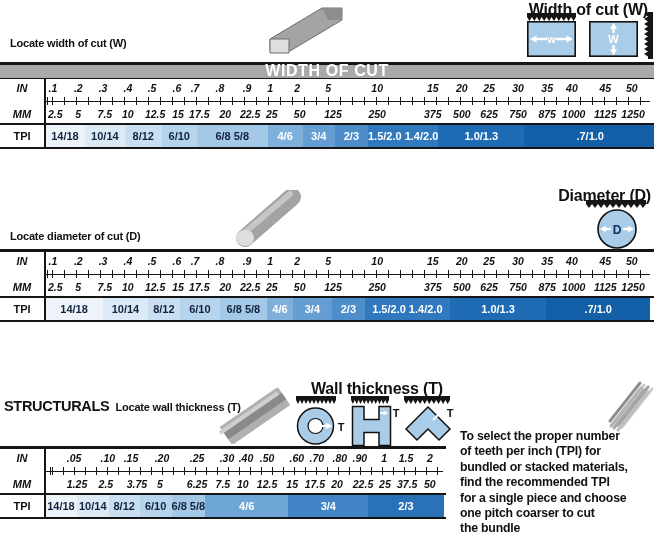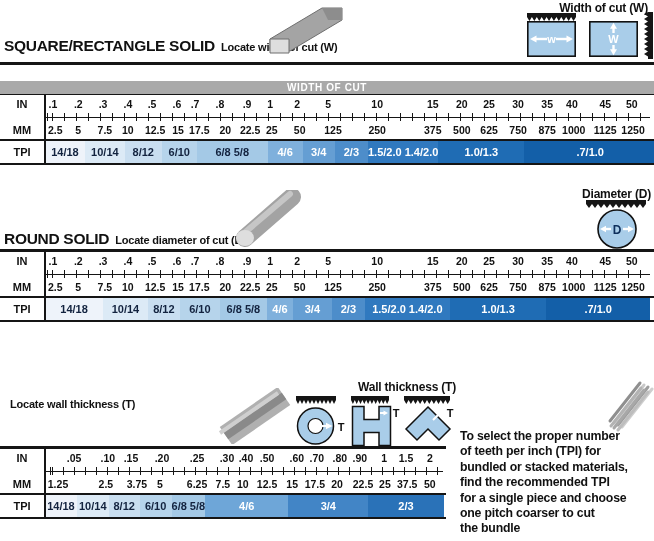--- a/index.html
+++ b/index.html
@@ -8,46 +8,45 @@
   
   .sec-head{position:absolute;display:flex;align-items:baseline;white-space:nowrap;}
   .sec-title{font-weight:bold;font-size:15.5px;letter-spacing:-0.3px;}
   .sec-sub{font-weight:bold;font-size:11px;margin-left:6px;letter-spacing:-0.2px;}
   .sec-title2line{position:absolute;white-space:nowrap;}
   .sec-title2line .l1,.sec-title2line .l2{font-weight:bold;font-size:14.5px;line-height:16px;letter-spacing:-0.3px;}
   .inline-row{display:flex;align-items:baseline;}
   
   .tbl{position:absolute;left:0;}
   .topline{height:2.5px;background:#151515;}
-  .band{height:13px;background:#a9a9a9;border-bottom:1.5px solid #151515;display:flex;align-items:center;justify-content:center;color:#fff;font-weight:bold;font-size:10px;letter-spacing:.6px;margin-top:16px;}
+  .band{height:13px;background:#a9a9a9;border-bottom:1.5px solid #151515;display:flex;align-items:center;justify-content:center;color:#fff;font-weight:bold;font-size:16px;letter-spacing:.6px;}
   .tbody{position:relative;}
   .vline{position:absolute;width:2px;background:#151515;z-index:2;top:0;bottom:0;}
-  .trow{position:relative;height:18px;}
+  .trow{position:relative;height:18px;font-style:italic;}
   .rowlbl{position:absolute;left:0;width:44px;text-align:center;font-weight:bold;font-size:11px;top:50%;transform:translateY(-50%);}
   .tick{position:absolute;top:50%;transform:translate(-50%,-50%);font-weight:bold;font-size:10.5px;white-space:nowrap;}
   .ruler{position:relative;height:8px;background-repeat:repeat-x;}
   .ruler:after{content:"";position:absolute;left:0;right:0;bottom:2.5px;height:1.5px;background:#151515;}
   .tpirow{position:relative;height:22px;border-top:2px solid #151515;border-bottom:2.5px solid #151515;}
   .tpiflex{position:absolute;top:0;bottom:0;display:flex;}
   .seg{display:flex;align-items:center;justify-content:center;font-weight:bold;font-size:11px;white-space:nowrap;overflow:visible;}
   
   .abs{position:absolute;}
-  .diag-label{position:absolute;font-weight:bold;font-size:12px;white-space:nowrap;letter-spacing:-0.2px;}
+  .diag-label{position:absolute;font-weight:bold;font-size:16px;white-space:nowrap;letter-spacing:-0.2px;}
   .pre{white-space:pre-line;}
   .bundled-head{position:absolute;font-weight:bold;font-size:14.5px;line-height:16px;letter-spacing:-0.3px;}
   .bundled-body{position:absolute;font-weight:bold;font-size:12.3px;line-height:15.4px;letter-spacing:-0.2px;}
   svg{display:block;}
 </style>
 </head>
 <body>
 
 <div id="page">
 
   <div class="sec-head" style="left:4px;top:37px;">
-    <span class="sec-title">SQUARE/RECTANGLE SOLID</span>
     <span class="sec-sub">Locate width of cut (W)</span>
   </div>
   <svg class="abs" style="left:262px;top:4px;" width="88" height="54" viewBox="0 0 88 54">
     <polygon points="8,35 60,4 80,4 80,16 28,47 8,47" fill="#a4a4a4" stroke="#6f6f6f" stroke-width="1"></polygon>
     <polygon points="60,4 80,4 80,16 66,16" fill="#8d8d8d"></polygon>
     <polygon points="8,35 27,35 27,49 8,49" fill="#dedede" stroke="#6f6f6f" stroke-width="1"></polygon>
   </svg>
   <div class="diag-label" style="right:6px;top:1px;">Width of cut (W)</div>
   <svg class="abs" style="left:527px;top:13px;" width="49" height="8" viewBox="0 0 60 9" preserveAspectRatio="none">
     <path fill="#151515" d="M0,0 H60 V4.5 L57,9 L54,4.5 L51,9 L48,4.5 L45,9 L42,4.5 L39,9 L36,4.5 L33,9 L30,4.5 L27,9 L24,4.5 L21,9 L18,4.5 L15,9 L12,4.5 L9,9 L6,4.5 L3,9 L0,4.5 Z"></path>
@@ -139,21 +138,20 @@
             <div class="seg" style="flex: 0 0 5.5%; background: rgb(77, 141, 202); color: rgb(255, 255, 255);">2/3</div>
             <div class="seg" style="flex: 0 0 10.6%; background: rgb(48, 121, 191); color: rgb(255, 255, 255);">1.5/2.0 1.4/2.0</div>
             <div class="seg" style="flex: 0 0 14.2%; background: rgb(31, 108, 180); color: rgb(255, 255, 255);">1.0/1.3</div>
             <div class="seg" style="flex: 0 0 21.8%; background: rgb(19, 95, 168); color: rgb(255, 255, 255);">.7/1.0</div>
           </div>
         </div>
       </div>
     </div>
 
   <div class="sec-head" style="left:4px;top:230px;">
-    <span class="sec-title">ROUND SOLID</span>
     <span class="sec-sub">Locate diameter of cut (D)</span>
   </div>
   <svg class="abs" style="left:230px;top:190px;" width="76" height="58" viewBox="0 0 76 58">
     <line x1="15" y1="48" x2="62" y2="7" stroke="#a3a3a3" stroke-width="18" stroke-linecap="round"></line>
     <line x1="13" y1="44" x2="60" y2="4" stroke="#c6c6c6" stroke-width="6" stroke-linecap="round"></line>
     <ellipse cx="15" cy="48" rx="9" ry="8" fill="#dedede"></ellipse>
   </svg>
   <div class="diag-label" style="right:3px;top:187px;">Diameter (D)</div>
   <svg class="abs" style="left:586px;top:200px;" width="60" height="8" viewBox="0 0 60 9" preserveAspectRatio="none">
     <path fill="#151515" d="M0,0 H60 V4.5 L57,9 L54,4.5 L51,9 L48,4.5 L45,9 L42,4.5 L39,9 L36,4.5 L33,9 L30,4.5 L27,9 L24,4.5 L21,9 L18,4.5 L15,9 L12,4.5 L9,9 L6,4.5 L3,9 L0,4.5 Z"></path>
@@ -234,29 +232,30 @@
             <div class="seg" style="flex: 0 0 14%; background: rgb(48, 121, 191); color: rgb(255, 255, 255);">1.5/2.0 1.4/2.0</div>
             <div class="seg" style="flex: 0 0 16%; background: rgb(31, 108, 180); color: rgb(255, 255, 255);">1.0/1.3</div>
             <div class="seg" style="flex: 0 0 17.1%; background: rgb(19, 95, 168); color: rgb(255, 255, 255);">.7/1.0</div>
           </div>
         </div>
       </div>
     </div>
 
   <div class="sec-title2line" style="left:4px;top:398px;">
     <div class="inline-row">
+      <span class="l2">STRUCTURALS</span>
       <span class="sec-sub">Locate wall thickness (T)</span>
     </div>
   </div>
   <svg class="abs" style="left:212px;top:388px;" width="86" height="56" viewBox="0 0 86 56">
     <line x1="14" y1="48" x2="72" y2="8" stroke="#b0b0b0" stroke-width="22"></line>
     <line x1="14" y1="48" x2="72" y2="8" stroke="#8a8a8a" stroke-width="8"></line>
     <line x1="8" y1="45" x2="66" y2="5" stroke="#cfcfcf" stroke-width="4"></line>
   </svg>
-  <div class="diag-label" style="left:296px;top:380px;width:160px;text-align:right;">Wall thickness (T)</div>
+  <div class="diag-label" style="left:311px;top:380px;width:160px;text-align:left;">Wall thickness (T)</div>
 
   <svg class="abs" style="left:296px;top:396px;" width="40" height="8" viewBox="0 0 60 9" preserveAspectRatio="none">
     <path fill="#151515" d="M0,0 H60 V4.5 L57,9 L54,4.5 L51,9 L48,4.5 L45,9 L42,4.5 L39,9 L36,4.5 L33,9 L30,4.5 L27,9 L24,4.5 L21,9 L18,4.5 L15,9 L12,4.5 L9,9 L6,4.5 L3,9 L0,4.5 Z"></path>
   </svg>
   <svg class="abs" style="left:296px;top:405px;" width="54" height="42" viewBox="0 0 54 42">
     <circle cx="19.5" cy="21" r="18" fill="#a9cde9" stroke="#111" stroke-width="1.5"></circle>
     <circle cx="19.5" cy="21" r="7.5" fill="#fff" stroke="#111" stroke-width="1.2"></circle>
     <line x1="23" y1="21" x2="31" y2="21" stroke="#fff" stroke-width="2.2"></line>
     <polygon points="30,17.8 30,24.2 36.5,21" fill="#fff"></polygon>
     <text x="45" y="25.5" text-anchor="middle" font-size="11" font-weight="bold" fill="#111">T</text>
@@ -300,21 +299,21 @@
           <span class="tick" style="left: 316.834px;">.70</span>
           <span class="tick" style="left: 339.918px;">.80</span>
           <span class="tick" style="left: 359.818px;">.90</span>
           <span class="tick" style="left: 384.096px;">1</span>
           <span class="tick" style="left: 405.986px;">1.5</span>
           <span class="tick" style="left: 429.866px;">2</span>
         </div>
         <div class="ruler" style="margin-left: 45px; margin-right: 3px; background-image: repeating-linear-gradient(90deg, rgb(21, 21, 21) 0px, rgb(21, 21, 21) 1.2px, transparent 1.2px, transparent 11px); background-position: 7px 0px;"></div>
         <div class="trow">
           <span class="rowlbl">MM</span>
-          <span class="tick" style="left: 58px;">1.25</span>
+          <span class="tick" style="left: 77px;">1.25</span>
           <span class="tick" style="left: 105.894px;">2.5</span>
           <span class="tick" style="left: 136.938px;">3.75</span>
           <span class="tick" style="left: 160.022px;">5</span>
           <span class="tick" style="left: 197.036px;">6.25</span>
           <span class="tick" style="left: 222.906px;">7.5</span>
           <span class="tick" style="left: 242.806px;">10</span>
           <span class="tick" style="left: 267.084px;">12.5</span>
           <span class="tick" style="left: 292.158px;">15</span>
           <span class="tick" style="left: 314.844px;">17.5</span>
           <span class="tick" style="left: 337.132px;">20</span>

